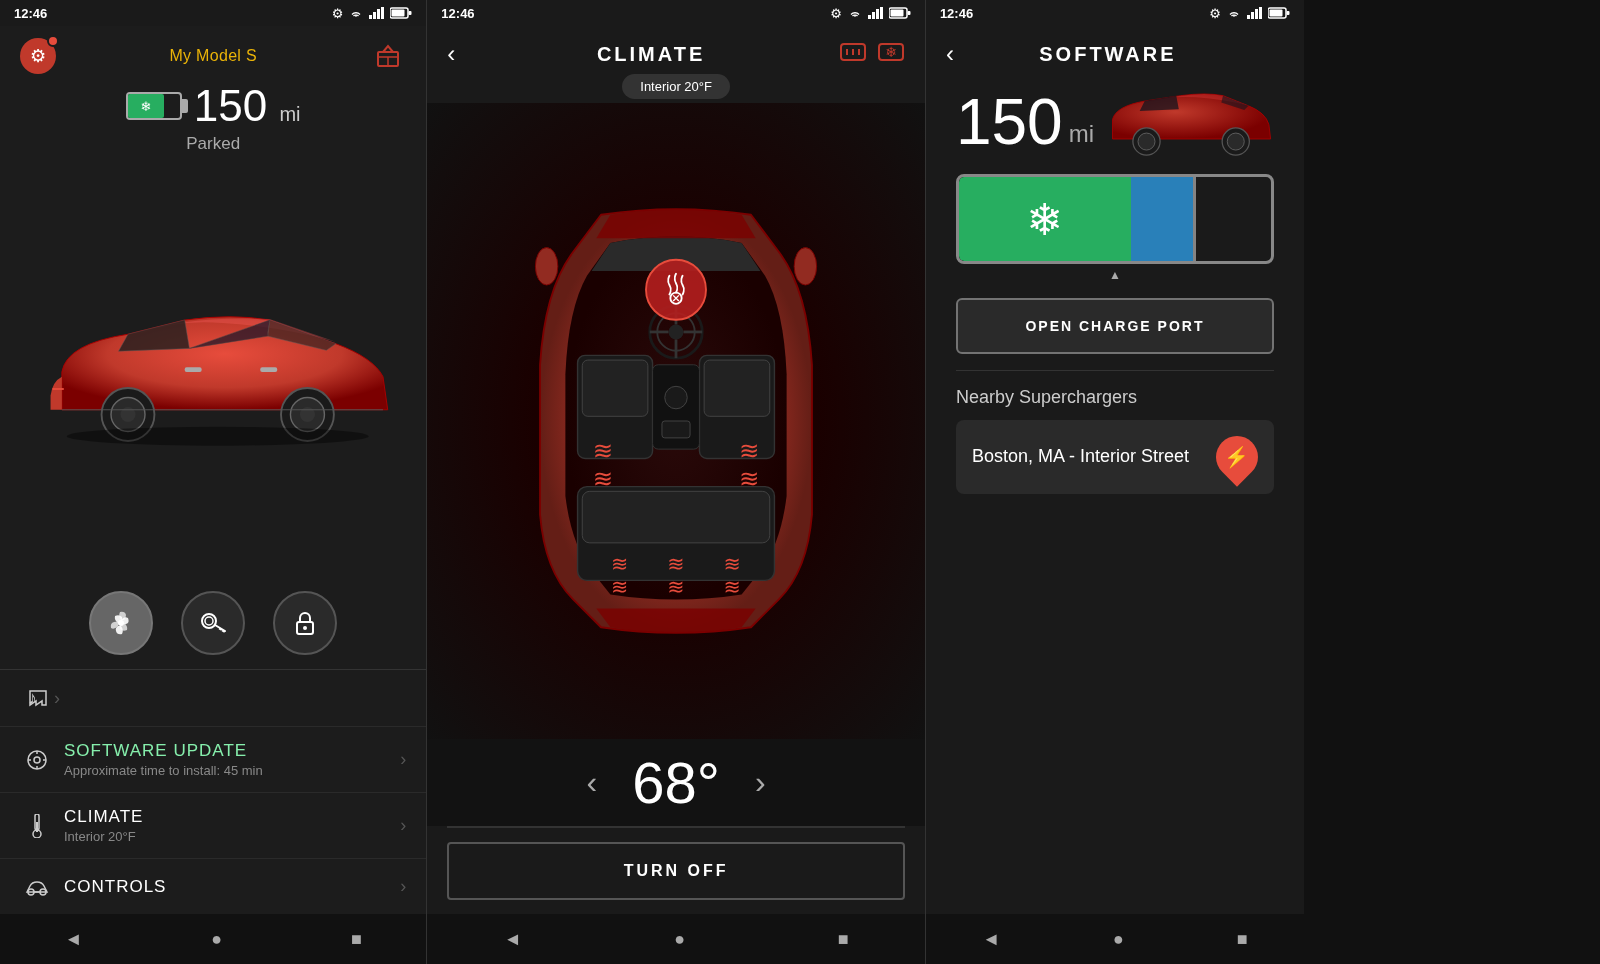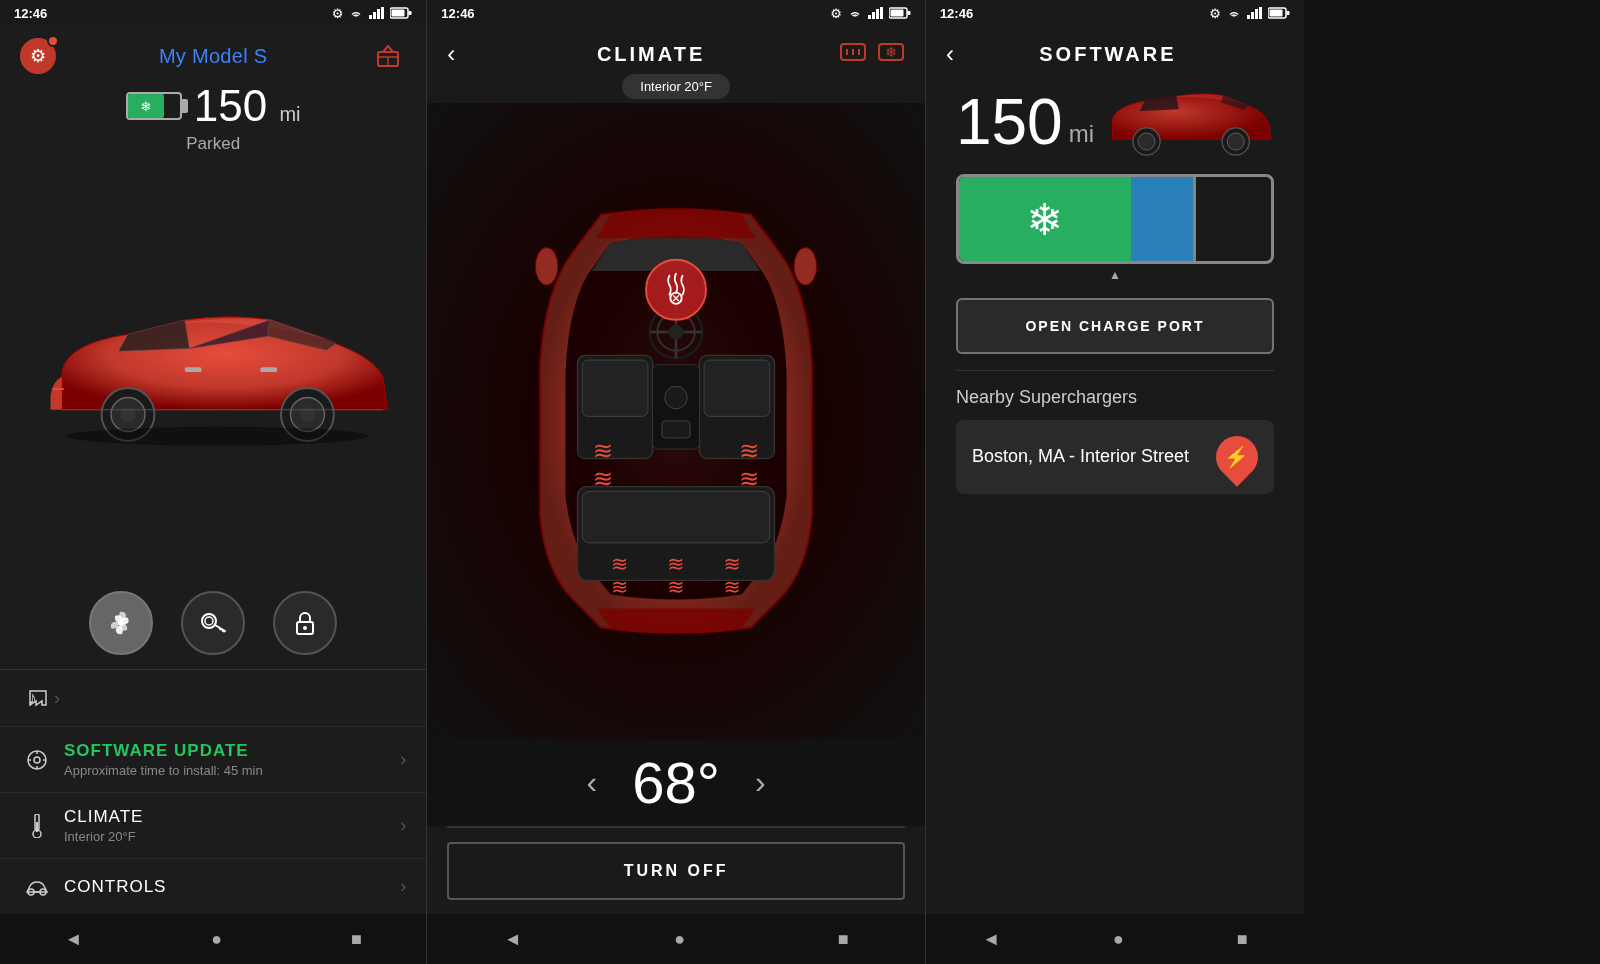--- a/index.html
+++ b/index.html
@@ -44,21 +44,21 @@
               <rect x="1.5" y="2.5" width="13" height="7" rx="1" fill="white"></rect>
             </svg>
         </div>
       </div>
 
       <div style="display:flex; align-items:center; justify-content:space-between; padding:12px 20px 6px;">
         <div style="width:36px; height:36px; background:#c0392b; border-radius:50%; display:flex; align-items:center; justify-content:center; position:relative; cursor:pointer;">
           <span style="color:#fff; font-size:18px;">⚙</span>
           <div style="position:absolute; top:-3px; right:-3px; width:12px; height:12px; background:#e74c3c; border-radius:50%; border:2px solid #1c1c1c;"></div>
         </div>
-        <span style="color:#3b82f6; font-size:20px; font-weight:500; letter-spacing:0.3px;">My Model S</span>
+        <span style="color:#eab308; font-size:16px; font-weight:500; letter-spacing:0.3px;">My Model S</span>
         <div style="width:36px; height:36px; display:flex; align-items:center; justify-content:center; cursor:pointer;">
           <svg width="28" height="28" viewBox="0 0 28 28">
               <rect x="4" y="10" width="20" height="14" rx="1" stroke="#c0392b" stroke-width="2" fill="none"></rect>
               <polyline points="9,10 14,4 19,10" stroke="#c0392b" stroke-width="2" fill="none"></polyline>
               <line x1="4" y1="15" x2="24" y2="15" stroke="#c0392b" stroke-width="1.5"></line>
               <line x1="14" y1="15" x2="14" y2="24" stroke="#c0392b" stroke-width="1.5"></line>
             </svg>
         </div>
       </div>
 
@@ -163,21 +163,21 @@
             <svg width="22" height="22" viewBox="0 0 22 22">
                 <circle cx="11" cy="11" r="9" stroke="#ccc" stroke-width="1.5" fill="none"></circle>
                 <circle cx="11" cy="11" r="3" stroke="#ccc" stroke-width="1.5" fill="none"></circle>
                 <line x1="11" y1="2" x2="11" y2="5" stroke="#ccc" stroke-width="1.5"></line>
                 <line x1="11" y1="17" x2="11" y2="20" stroke="#ccc" stroke-width="1.5"></line>
                 <line x1="2" y1="11" x2="5" y2="11" stroke="#ccc" stroke-width="1.5"></line>
                 <line x1="17" y1="11" x2="20" y2="11" stroke="#ccc" stroke-width="1.5"></line>
               </svg>
           </div>
           <div style="flex:1; padding-left:10px;">
-            <div style="color:#22c55e; font-size:17px; font-weight:700; letter-spacing:1px;">SOFTWARE UPDATE</div>
+            <div style="color:#86efac; font-size:17px; font-weight:400; letter-spacing:1px;">SOFTWARE UPDATE</div>
             <div style="color:#888; font-size:13px; margin-top:2px;">Approximate time to install: 45 min</div>
           </div>
           <span style="color:#555; font-size:18px;">›</span>
         </div>
 
         <div style="display:flex; align-items:center; padding:14px 20px; border-bottom:1px solid #2a2a2a; cursor:pointer;">
           <div style="width:34px; display:flex; align-items:center; justify-content:center; color:#ccc; font-size:20px;">
             <svg width="14" height="24" viewBox="0 0 14 24">
                 <rect x="5" y="0" width="4" height="16" rx="2" stroke="#ccc" stroke-width="1.5" fill="none"></rect>
                 <circle cx="7" cy="20" r="4" stroke="#ccc" stroke-width="1.5" fill="none"></circle>

